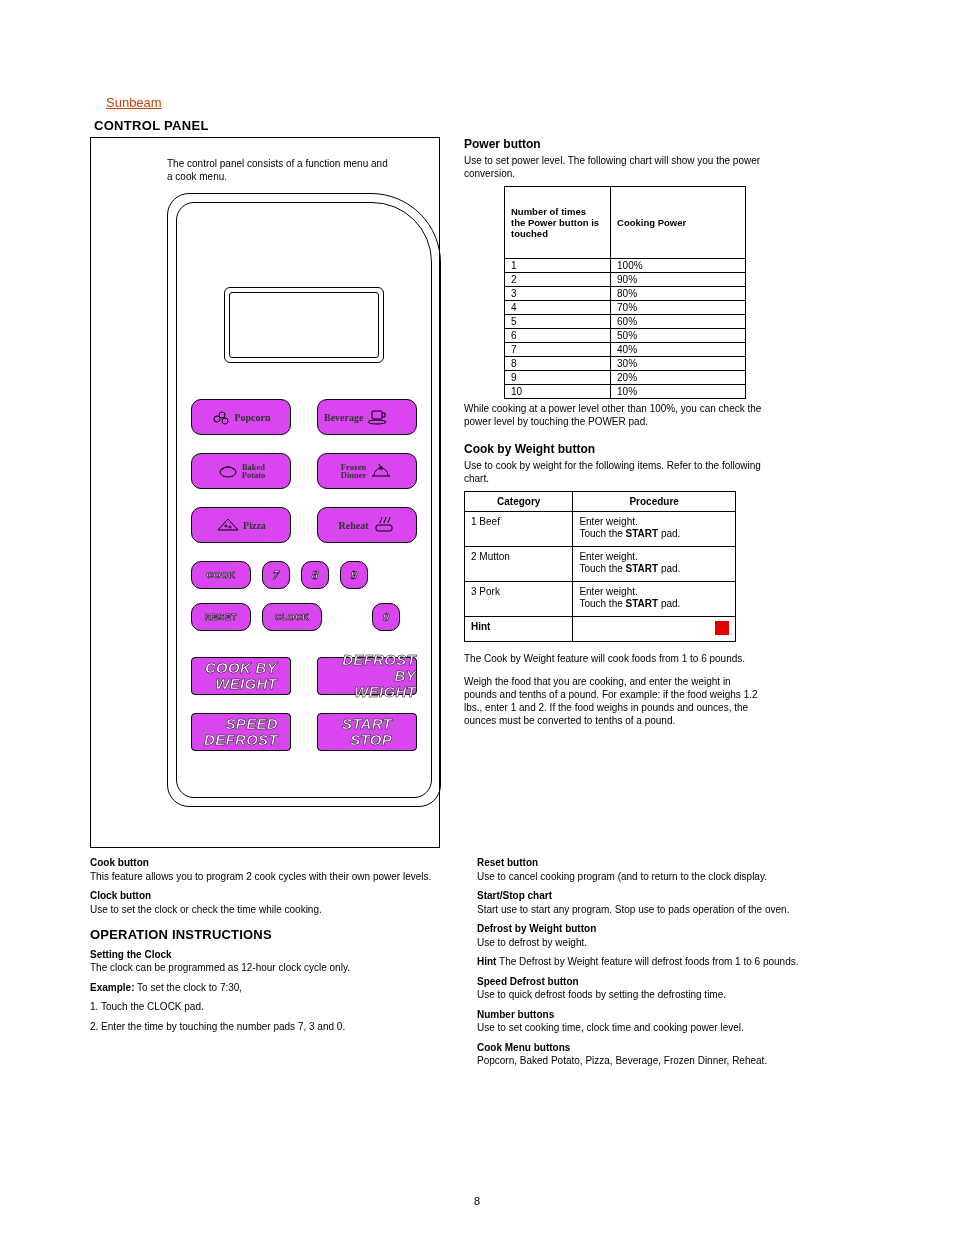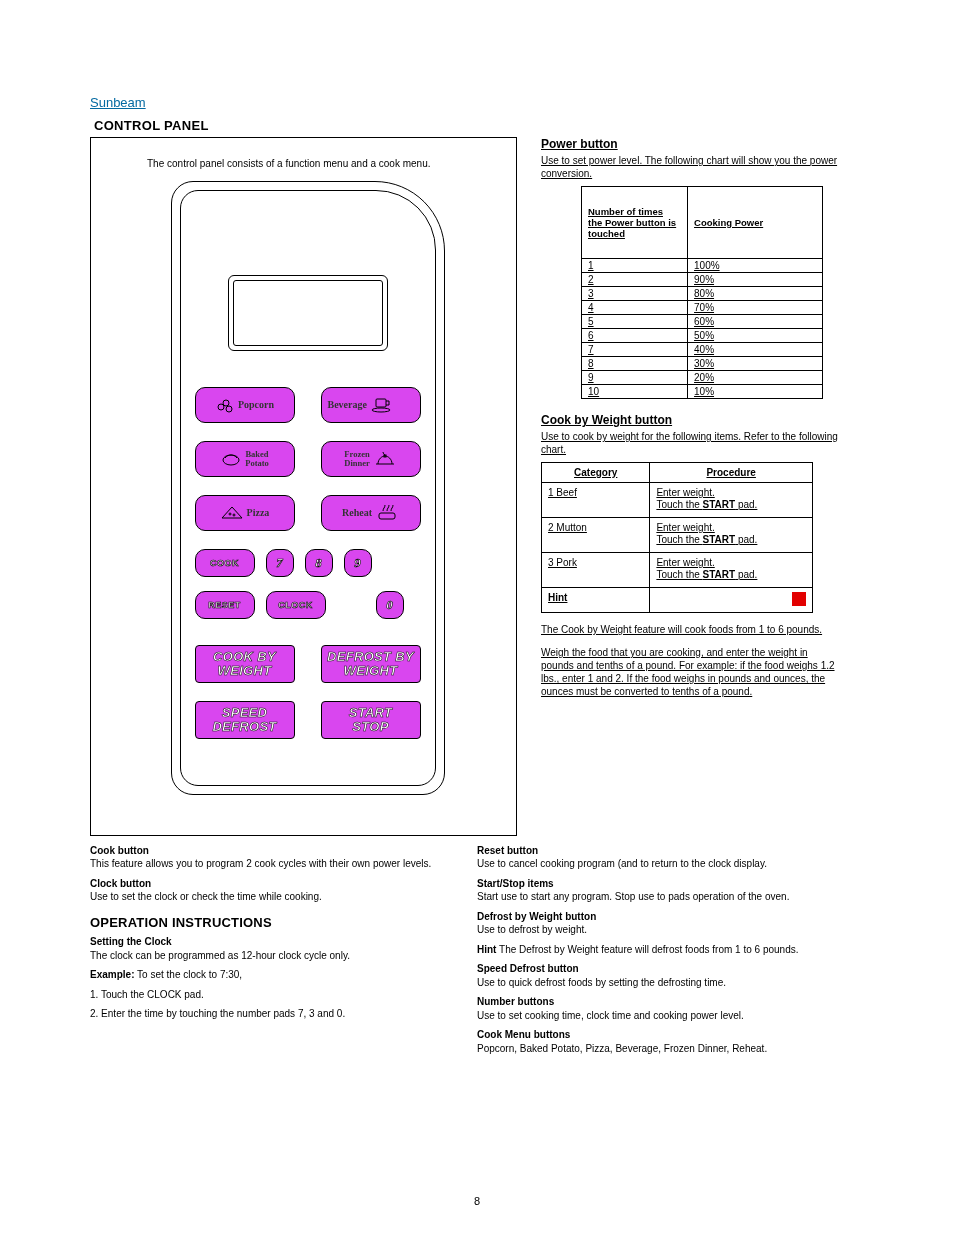--- a/index.html
+++ b/index.html
@@ -1,44 +1,44 @@
 <!DOCTYPE html>
 <html><head>
 <meta charset="utf-8">
 <style>
   * { box-sizing: border-box; margin: 0; padding: 0; }
   body { font-family: Arial, Helvetica, sans-serif; font-size: 12px; background: #fff; }
   .page { width: 954px; height: 1235px; margin: 0 auto; padding: 95px 90px 40px 90px; position: relative; }
-  .brand-link { color: #0369a1; text-decoration: underline; font-size: 13px; display: inline-block; margin: 0 0 8px 0; }
+  .brand-link { color: #c2410c; text-decoration: underline; font-size: 13px; display: inline-block; margin: 0 0 8px 16px; }
   .section-title { font-weight: bold; font-size: 13px; letter-spacing: 0.3px; margin: 0 0 4px 4px; }
   .cols { display: flex; align-items: flex-start; gap: 0; }
-  .left-col { width: 427px; border: 1px solid #000; padding: 20px 48px 40px 56px; }
+  .left-col { width: 350px; border: 1px solid #000; padding: 20px 48px 40px 76px; }
   .left-col p.lead { font-size: 10px; line-height: 1.25; margin-bottom: 10px; }
   
   .panel-outer { border: 1.5px solid #000; border-radius: 22px 70px 22px 22px; padding: 8px; width: 274px; margin: 0 auto; }
   .panel-inner { border: 1px solid #000; border-radius: 18px 60px 18px 18px; padding: 14px 14px 28px 14px; }
   .display-outer { border: 1px solid #000; border-radius: 6px; padding: 4px; width: 160px; margin: 70px auto 36px auto; }
   .display-inner { border: 1px solid #000; height: 66px; border-radius: 3px; }
   .btn { border: 1.3px solid #000; border-radius: 10px; background: #d946ef; display: flex; align-items: center; justify-content: center; font-family: "Comic Sans MS", cursive; font-weight: bold; color: #333; }
   .food-row { display: flex; justify-content: space-between; margin-bottom: 18px; }
   .food-btn { width: 100px; height: 36px; font-size: 10px; gap: 3px; padding: 0 6px; }
   .food-btn .twoline { font-size: 8.5px; line-height: 1; text-align: center; }
   .food-btn svg, .food-btn .glyph { flex: 0 0 auto; }
   .key-grid { margin-top: 12px; }
   .key-row { display: flex; gap: 11px; margin-bottom: 14px; }
   .key-sm { width: 60px; height: 28px; font-size: 9px; letter-spacing: 0.5px; }
   .key-num { width: 28px; height: 28px; font-size: 13px; font-style: italic; -webkit-text-stroke: 0.6px #000; color: #fff; font-family: Georgia, serif; }
   .key-wide { width: 60px; height: 28px; font-size: 9px; }
   .key-num0 { width: 28px; }
   .outline-text { -webkit-text-stroke: 0.6px #000; color: #fff; font-family: Arial, sans-serif; font-weight: 900; letter-spacing: 0.5px; }
   .big-row { display: flex; justify-content: space-between; margin-top: 26px; margin-bottom: 18px; }
-  .big-btn { width: 100px; height: 38px; border-radius: 4px; font-size: 13px; line-height: 1.05; text-align: center; }
+  .big-btn { width: 100px; height: 38px; border-radius: 4px; font-size: 15px; line-height: 1.05; text-align: right; }
   .big-btn span { -webkit-text-stroke: 0.5px #000; color: #fff; font-family: Arial; font-weight: 900; font-style: italic; letter-spacing: 0.3px; }
   
-  .right-col { width: 298px; margin-left: 24px; display: flex; flex-direction: column; gap: 14px; text-decoration: underline; }
+  .right-col { width: 298px; margin-left: 24px; display: flex; flex-direction: column; gap: 14px; }
   .card-title { font-weight: bold; font-size: 12px; margin-bottom: 4px; }
   .card-sub { font-size: 10px; line-height: 1.25; margin-bottom: 6px; }
   .power-table { border: 1px solid #000; width: 242px; font-size: 10px; border-collapse: collapse; margin-left: 40px; }
   .power-table th, .power-table td { border: 1px solid #000; padding: 1px 6px; text-align: left; font-weight: normal; }
   .power-table thead th { font-weight: bold; font-size: 9.5px; padding: 19px 6px; }
   .power-table thead th.num { width: 44%; text-align: left; }
   .power-note { font-size: 10px; line-height: 1.25; margin-top: 4px; margin-left: 0; }
   .cook-table { width: 272px; border-collapse: collapse; font-size: 10px; }
   .cook-table th, .cook-table td { border: 1px solid #000; padding: 4px 6px; vertical-align: top; }
   .cook-table th { font-weight: bold; text-align: center; }
@@ -227,20 +227,21 @@
               <tr>
                 <td>9</td>
                 <td>20%</td>
               </tr>
               <tr>
                 <td>10</td>
                 <td>10%</td>
               </tr>
             </tbody>
         </table>
+        <div class="power-note">While cooking at a power level other than 100%, you can check the power level by touching the POWER pad.</div>
       </div>
 
       <div>
         <div class="card-title">Cook by Weight button</div>
         <div class="card-sub">Use to cook by weight for the following items. Refer to the following chart.</div>
         <table class="cook-table">
           <thead>
               <tr>
             <th>Category</th>
             <th>Procedure</th>
@@ -286,21 +287,21 @@
       <p><span class="st">Cook button</span><br><span>This feature allows you to program 2 cook cycles with their own power levels.</span></p>
       <p><span class="st">Clock button</span><br><span>Use to set the clock or check the time while cooking.</span></p>
       <div class="h">OPERATION INSTRUCTIONS</div>
       <p><span class="st">Setting the Clock</span><br><span>The clock can be programmed as 12-hour clock cycle only.</span></p>
       <p><span class="st">Example:</span> <span>To set the clock to 7:30,</span></p>
       <p>1. Touch the CLOCK pad.</p>
       <p>2. Enter the time by touching the number pads 7, 3 and 0.</p>
     </div>
     <div class="bottom-right">
       <p><span class="st">Reset button</span><br><span>Use to cancel cooking program (and to return to the clock display.</span></p>
-      <p><span class="st">Start/Stop items</span><br><span>Start use to start any program. Stop use to pads operation of the oven.</span></p>
+      <p><span class="st">Start/Stop chart</span><br><span>Start use to start any program. Stop use to pads operation of the oven.</span></p>
       <p><span class="st">Defrost by Weight button</span><br><span>Use to defrost by weight.</span></p>
       <p><span class="st">Hint</span> <span>The Defrost by Weight feature will defrost foods from 1 to 6 pounds.</span></p>
       <p><span class="st">Speed Defrost button</span><br><span>Use to quick defrost foods by setting the defrosting time.</span></p>
       <p><span class="st">Number buttons</span><br><span>Use to set cooking time, clock time and cooking power level.</span></p>
       <p><span class="st">Cook Menu buttons</span><br><span>Popcorn, Baked Potato, Pizza, Beverage, Frozen Dinner, Reheat.</span></p>
     </div>
   </div>
 
   <div class="page-num">8</div>
 </div>

